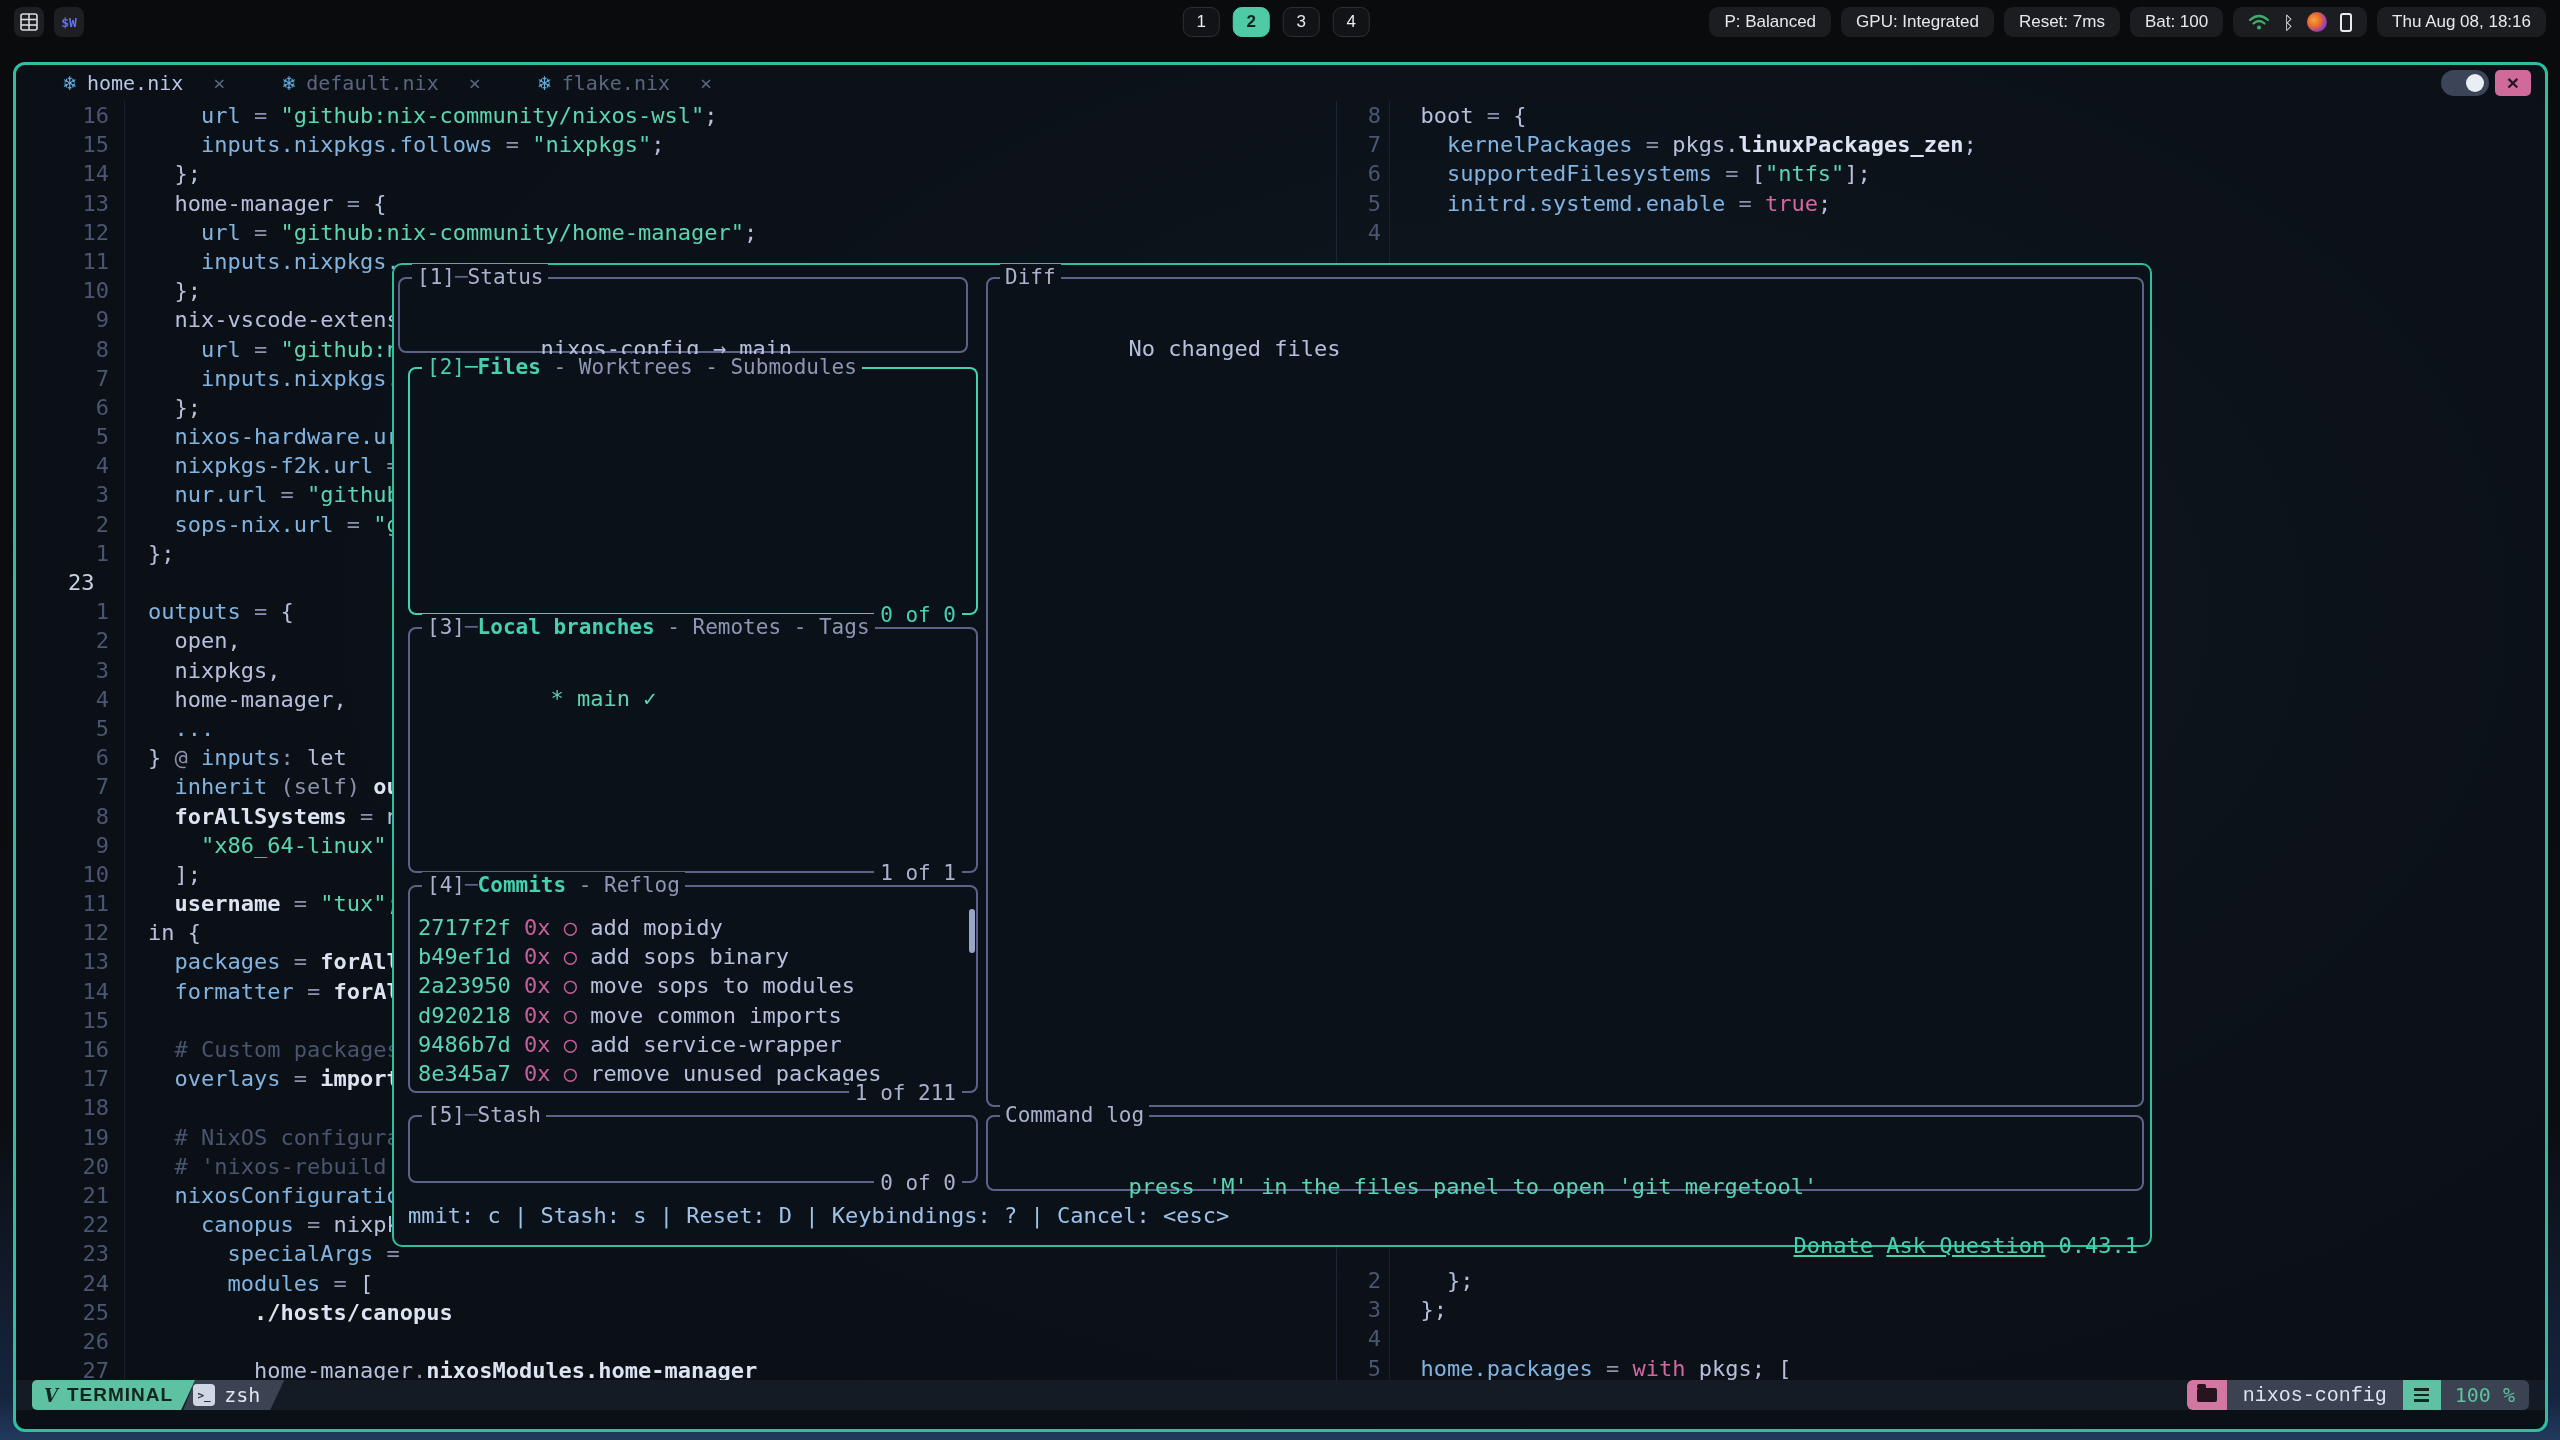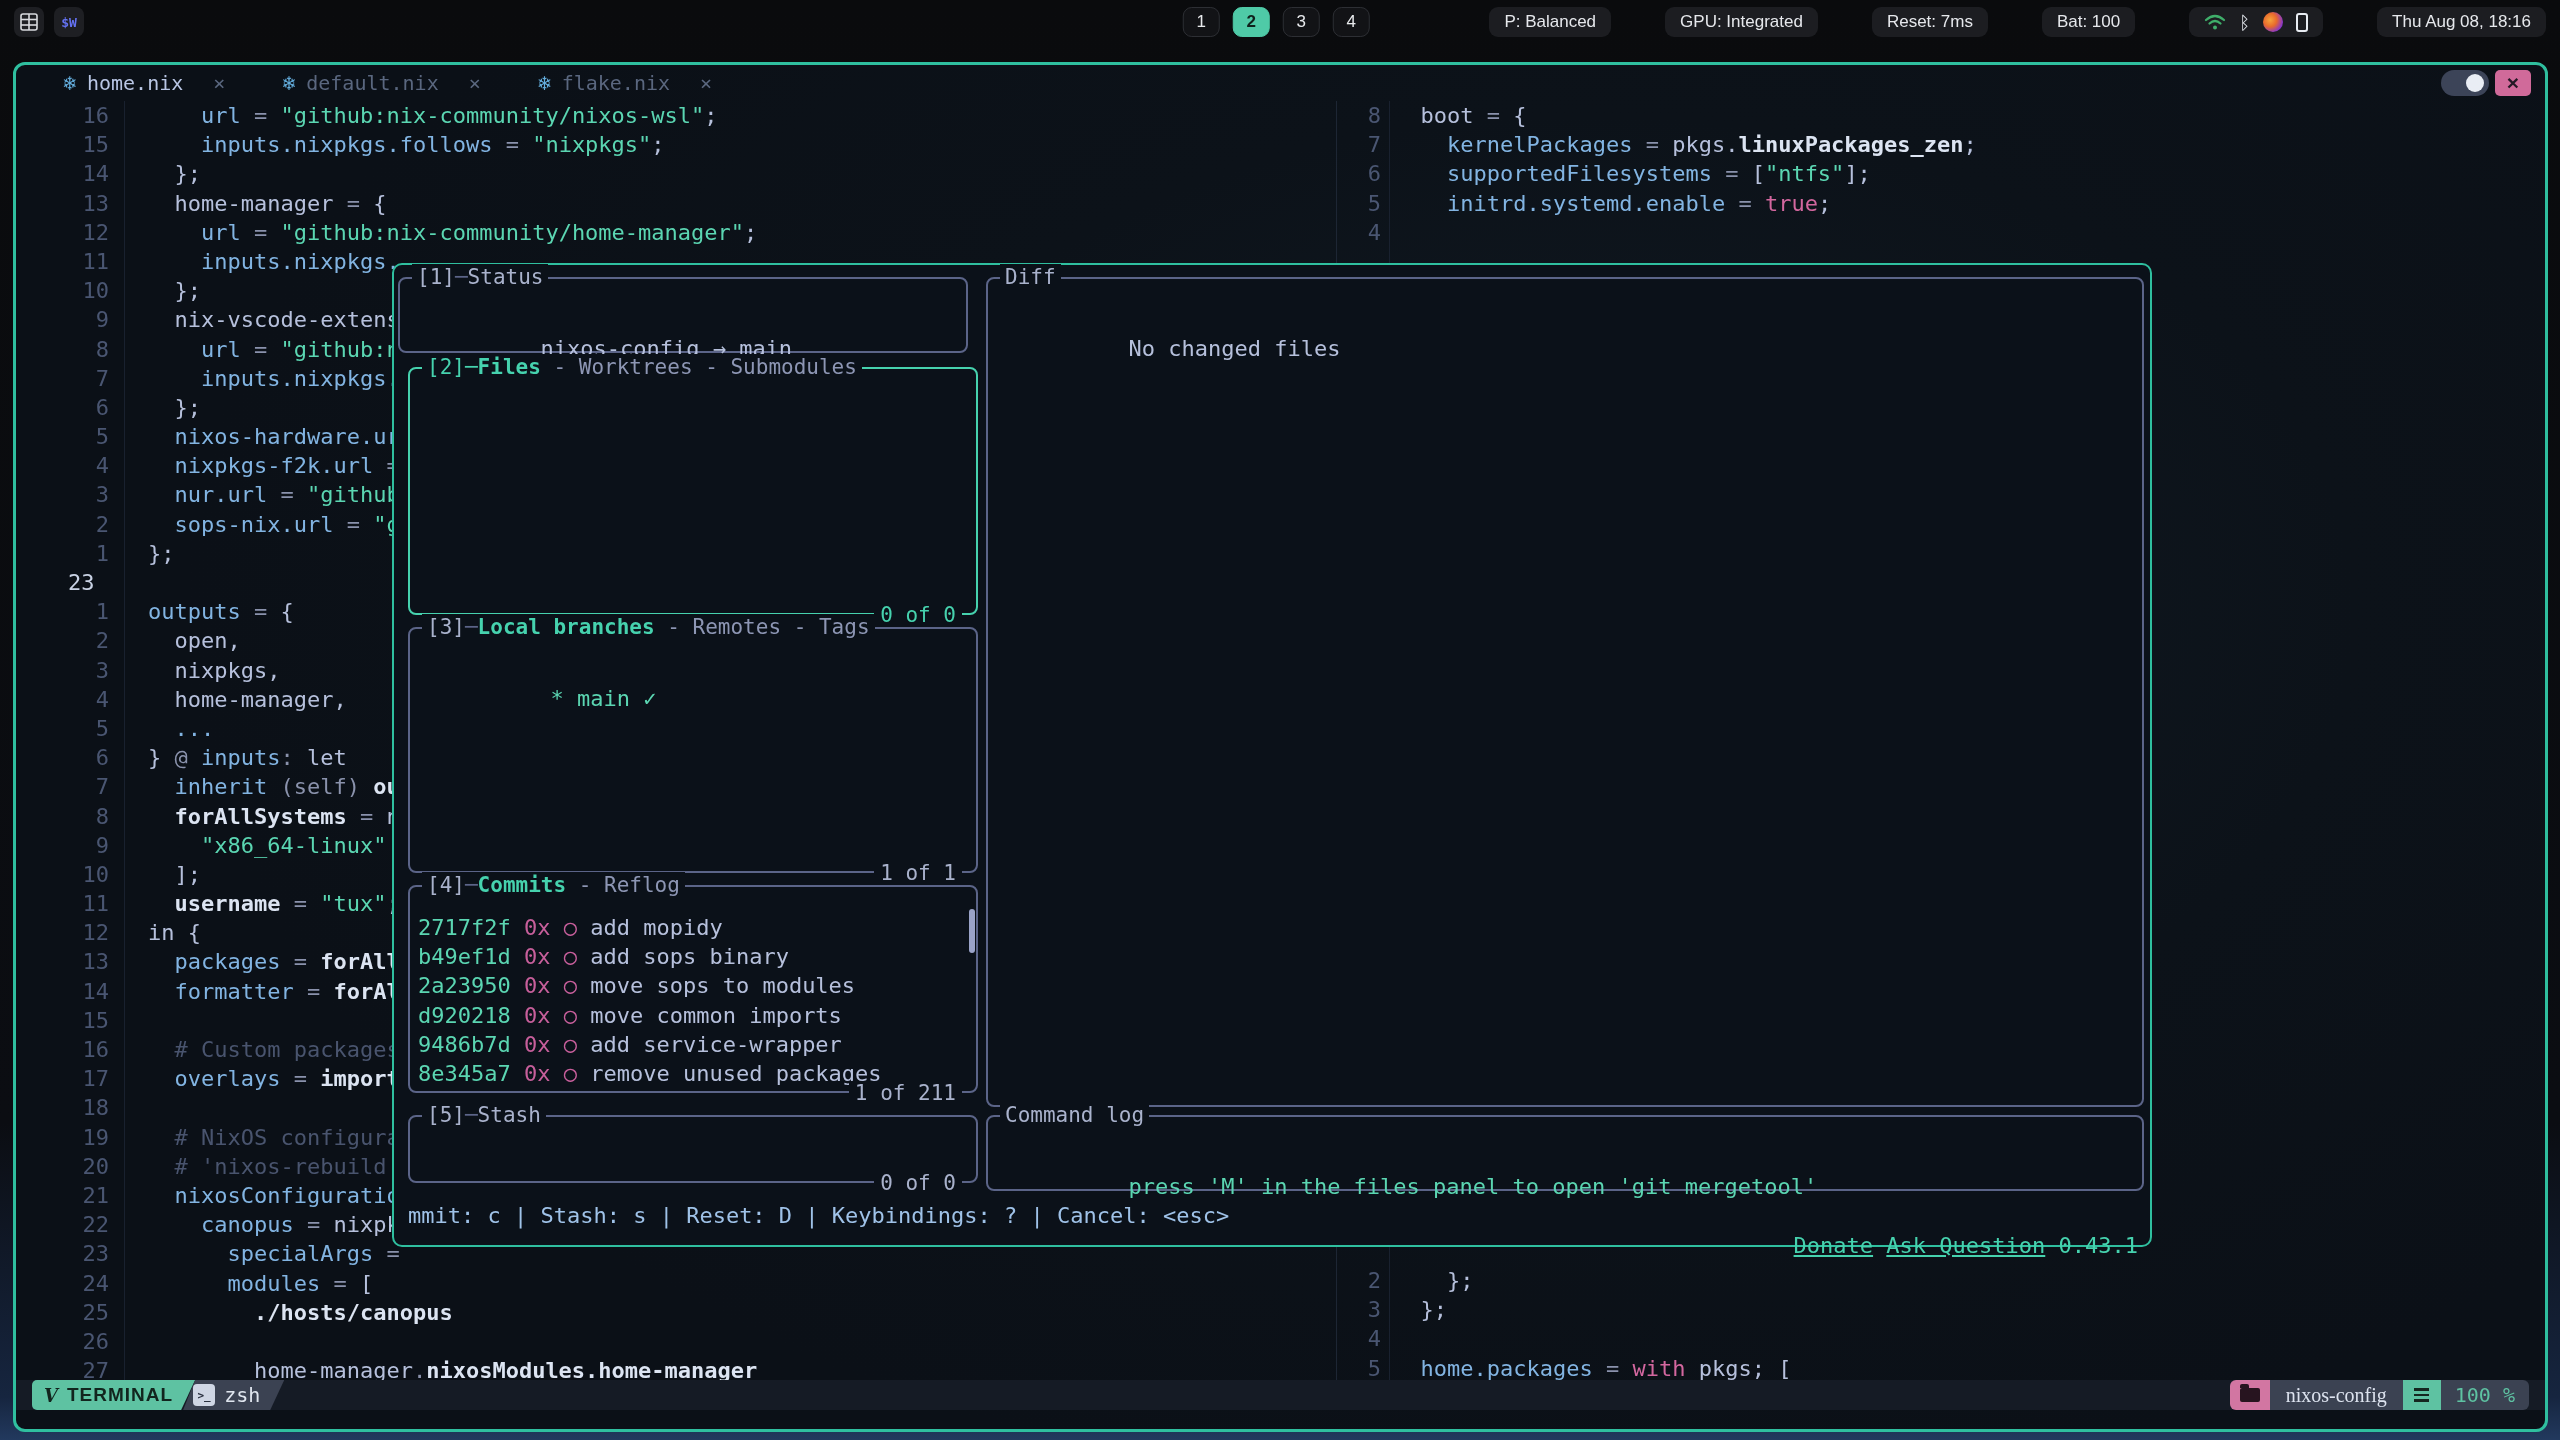--- a/index.html
+++ b/index.html
@@ -12,21 +12,21 @@
   
   #topbar { position:absolute; left:0; top:0; width:2560px; height:44px; display:flex; align-items:center; padding:0 14px; }
   .launcher { display:flex; gap:10px; }
   .app-ico { width:30px; height:30px; border-radius:8px; background:#1e1f23; display:flex; align-items:center; justify-content:center; }
   .app-ico svg { display:block; }
   .wez { font-family:"DejaVu Sans Mono",monospace; font-size:13px; font-weight:bold; color:#6472f2; }
   #workspaces { position:absolute; left:50%; top:7px; transform:translateX(-52%); display:flex; gap:13px; }
   .ws { width:37px; height:30px; border-radius:9px; background:#121316; border:1px solid #2d2f34; color:#e8eaed; font-size:17px; display:flex; align-items:center; justify-content:center; }
   .ws.active { background:#4fcaa7; border-color:#4fcaa7; color:#0f211c; font-weight:bold; }
   #topbar-right { margin-left:auto; display:flex; gap:10px; align-items:center; }
-  .pill { height:30px; border-radius:9px; background:#1c1d21; color:#e6e8ec; font-size:17px; display:flex; align-items:center; padding:0 15px; white-space:nowrap;margin-left:44px; }
+  .pill { height:30px; border-radius:9px; background:#1c1d21; color:#e6e8ec; font-size:17px; display:flex; align-items:center; padding:0 15px; white-space:nowrap; }
   .tray { gap:13px; }
   .bt-glyph { color:#e8ecf2; font-size:18px; font-family:"DejaVu Sans",sans-serif; }
   .browser-dot { width:20px; height:20px; border-radius:50%; background:radial-gradient(circle at 35% 40%, #f6a43c 0%, #e86a2c 38%, #8a37c8 72%, #5c1f9c 100%); }
   .phone-ico { width:12px; height:19px; border:2px solid #e8ecf2; border-radius:3px; }
 
   
   #window { position:absolute; left:13px; top:62px; width:2535px; height:1370px; border:3px solid #2fbf9f; border-radius:12px; background:radial-gradient(1400px 900px at 62% 40%, #111a23 0%, #0c1219 55%, #0b1017 100%); overflow:hidden; }
 
   
   #tabbar { position:absolute; left:0; top:0; right:0; height:36px; display:flex; align-items:center; padding-left:36px; }
@@ -90,21 +90,21 @@
   .sl-left { display:flex; margin-left:16px; }
   .seg { display:flex; align-items:center; font-size:19px; }
   .seg-mode { background:#5ec2a2; color:#12251e; font-weight:bold; letter-spacing:1px; padding:0 22px 0 12px; clip-path:polygon(0 0,100% 0,calc(100% - 14px) 100%,0 100%); border-radius:5px 0 0 5px; }
   .seg-mode .vico { font-family:"DejaVu Serif",serif; font-weight:bold; font-style:italic; margin-right:8px; font-size:18px; }
   .seg-shell { background:#3b4252; color:#dfe5ee; padding:0 24px 0 10px; margin-left:-12px; clip-path:polygon(12px 0,100% 0,calc(100% - 14px) 100%,0 100%); font-family:"DejaVu Sans Mono",monospace; font-size:20px; }
   .zsh-ico { width:22px; height:22px; border-radius:4px; background:#cfd6e4; color:#2a3140; font-size:11px; font-weight:bold; display:flex; align-items:center; justify-content:center; margin-right:9px; font-family:"DejaVu Sans Mono",monospace; }
   .sl-right { display:flex; margin-left:auto; margin-right:16px; }
   .seg-folder { background:#d276a2; width:40px; justify-content:center; border-radius:6px 0 0 6px; }
   .folder-ico { width:20px; height:14px; background:#27141f; border-radius:2px; position:relative; }
   .folder-ico::before { content:''; position:absolute; left:0; top:-4px; width:9px; height:4px; background:#27141f; border-radius:2px 2px 0 0; }
-  .seg-proj { background:#3b4252; color:#dde3ef; padding:0 16px; font-family:Liberation Serif, serif; font-size:20px; }
+  .seg-proj { background:#3b4252; color:#dde3ef; padding:0 16px; font-family:Liberation Mono, monospace; font-size:20px; }
   .seg-list { background:#5ec2a2; width:38px; justify-content:center; flex-direction:column; gap:3px; }
   .seg-list i { display:block; width:15px; height:2.5px; background:#15271f; }
   .seg-pct { background:#3b4252; color:#5ec2a2; padding:0 14px; border-radius:0 6px 6px 0; font-family:"DejaVu Sans Mono",monospace; font-size:20px; }
 </style>
 </head>
 <body>
 
 <div id="desktop">
 
   <div id="topbar">

